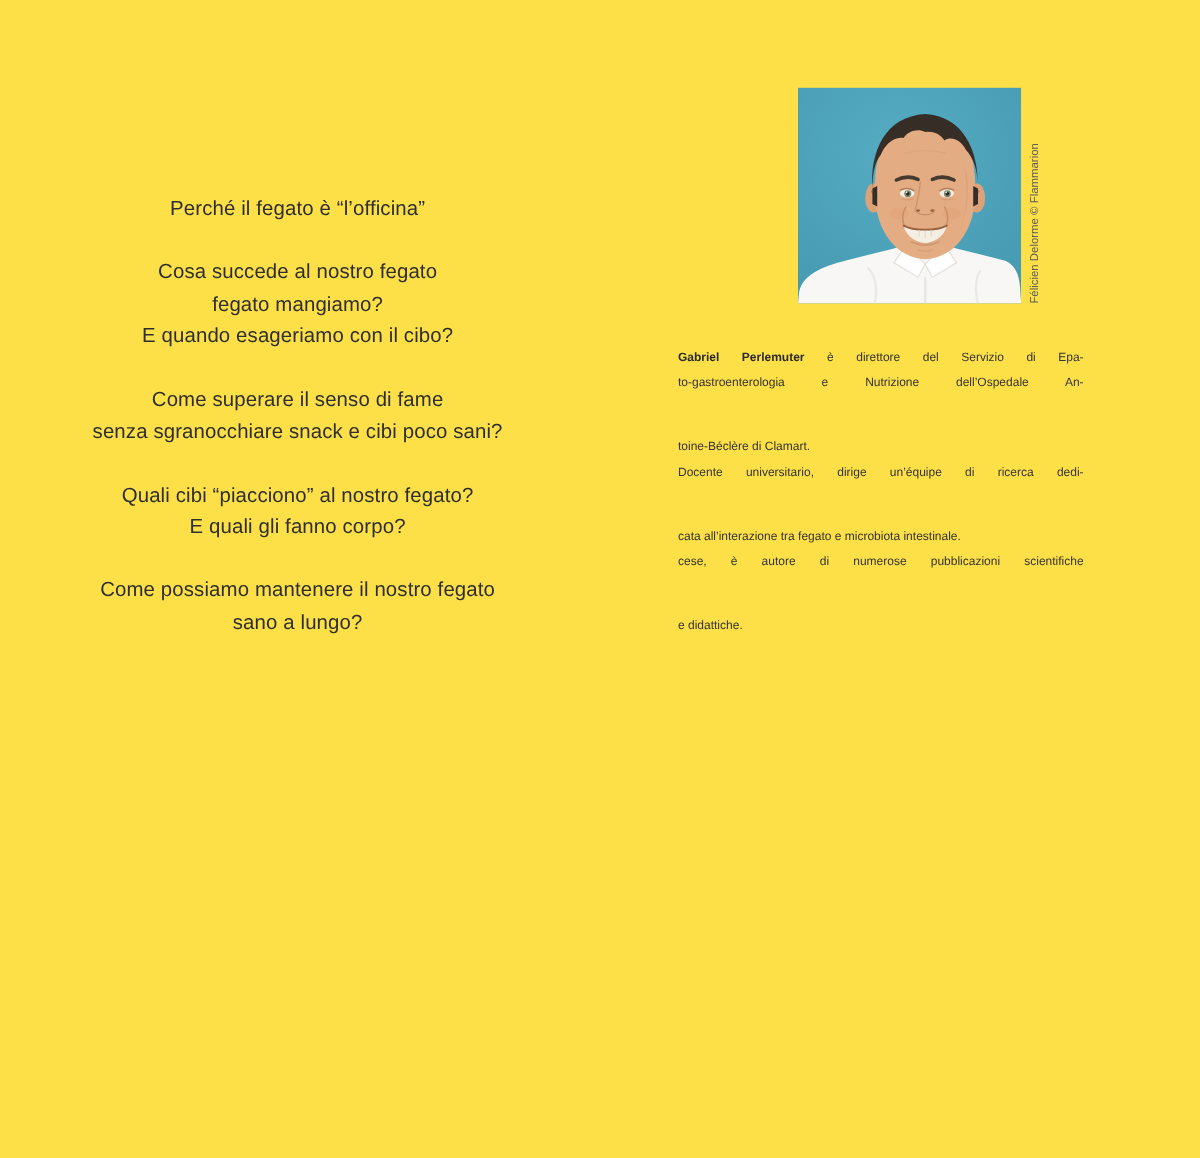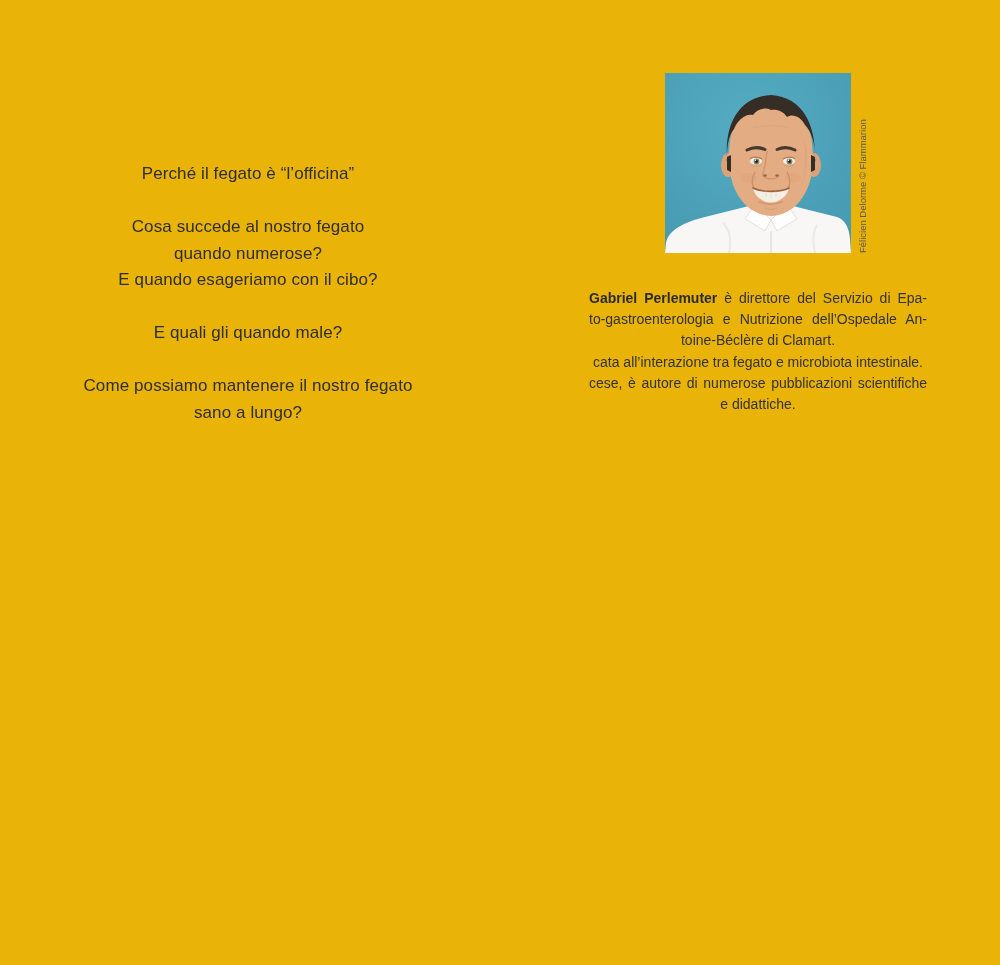--- a/index.html
+++ b/index.html
@@ -1,21 +1,21 @@
 <!DOCTYPE html>
 <html lang="it"><head>
 <meta charset="utf-8">
 <style>
   * { margin: 0; padding: 0; box-sizing: border-box; }
   html, body { background: #ffffff; }
   .page {
     position: relative;
     width: 1000px;
     height: 965px;
-    background: #eab308;
+    background: #fde047;
     overflow: hidden;
     font-family: "Liberation Sans", "DejaVu Sans", sans-serif;
   }
 
   
   .questions {
     position: absolute;
     left: 48px;
     top: 161px;
     width: 400px;
@@ -47,47 +47,52 @@
     font-size: 9.5px;
     line-height: 12px;
     color: #5a5a5a;
     white-space: nowrap;
     text-align: left;
   }
 
   
   .bio {
     position: absolute;
-    left: 589px;
+    left: 565px;
     top: 288px;
     width: 338px;
-    font-size: 14px;
+    font-size: 10px;
     line-height: 21.2px;
     color: #333333;
   }
   .bio-line.just { text-align: justify; text-align-last: justify; }
-  .bio-line.left { text-align: center; }
+  .bio-line.left { text-align: left; margin-top: 32px; }
   .bio-name { font-weight: 700; color: #2b2b2b; }
 </style>
 </head>
 <body>
 
 <div class="page">
 
   <div class="questions">
     <div class="question-block">
       <div>Perché il fegato è “l’officina”</div>
     </div>
     <div class="question-block">
       <div>Cosa succede al nostro fegato</div>
-      <div>quando numerose?</div>
+      <div>fegato mangiamo?</div>
       <div>E quando esageriamo con il cibo?</div>
     </div>
     <div class="question-block">
-      <div>E quali gli quando male?</div>
+      <div>Come superare il senso di fame</div>
+      <div>senza sgranocchiare snack e cibi poco sani?</div>
+    </div>
+    <div class="question-block">
+      <div>Quali cibi “piacciono” al nostro fegato?</div>
+      <div>E quali gli fanno corpo?</div>
     </div>
     <div class="question-block">
       <div>Come possiamo mantenere il nostro fegato</div>
       <div>sano a lungo?</div>
     </div>
   </div>
 
   <div class="photo-wrap">
     <svg viewBox="0 0 186 180" xmlns="http://www.w3.org/2000/svg">
       <defs>
@@ -157,18 +162,19 @@
       </g>
     </svg>
   </div>
 
   <div class="photo-credit">Félicien Delorme © Flammarion</div>
 
   <div class="bio">
     <div class="bio-line just"><b class="bio-name">Gabriel Perlemuter</b><span> è direttore del Servizio di Epa-</span></div>
     <div class="bio-line just">to-gastroenterologia e Nutrizione dell’Ospedale An-</div>
     <div class="bio-line left">toine-Béclère di Clamart.</div>
+    <div class="bio-line just">Docente universitario, dirige un’équipe di ricerca dedi-</div>
     <div class="bio-line left">cata all’interazione tra fegato e microbiota intestinale.</div>
     <div class="bio-line just">cese, è autore di numerose pubblicazioni scientifiche</div>
     <div class="bio-line left">e didattiche.</div>
   </div>
 
 </div>
 
 </body></html>

